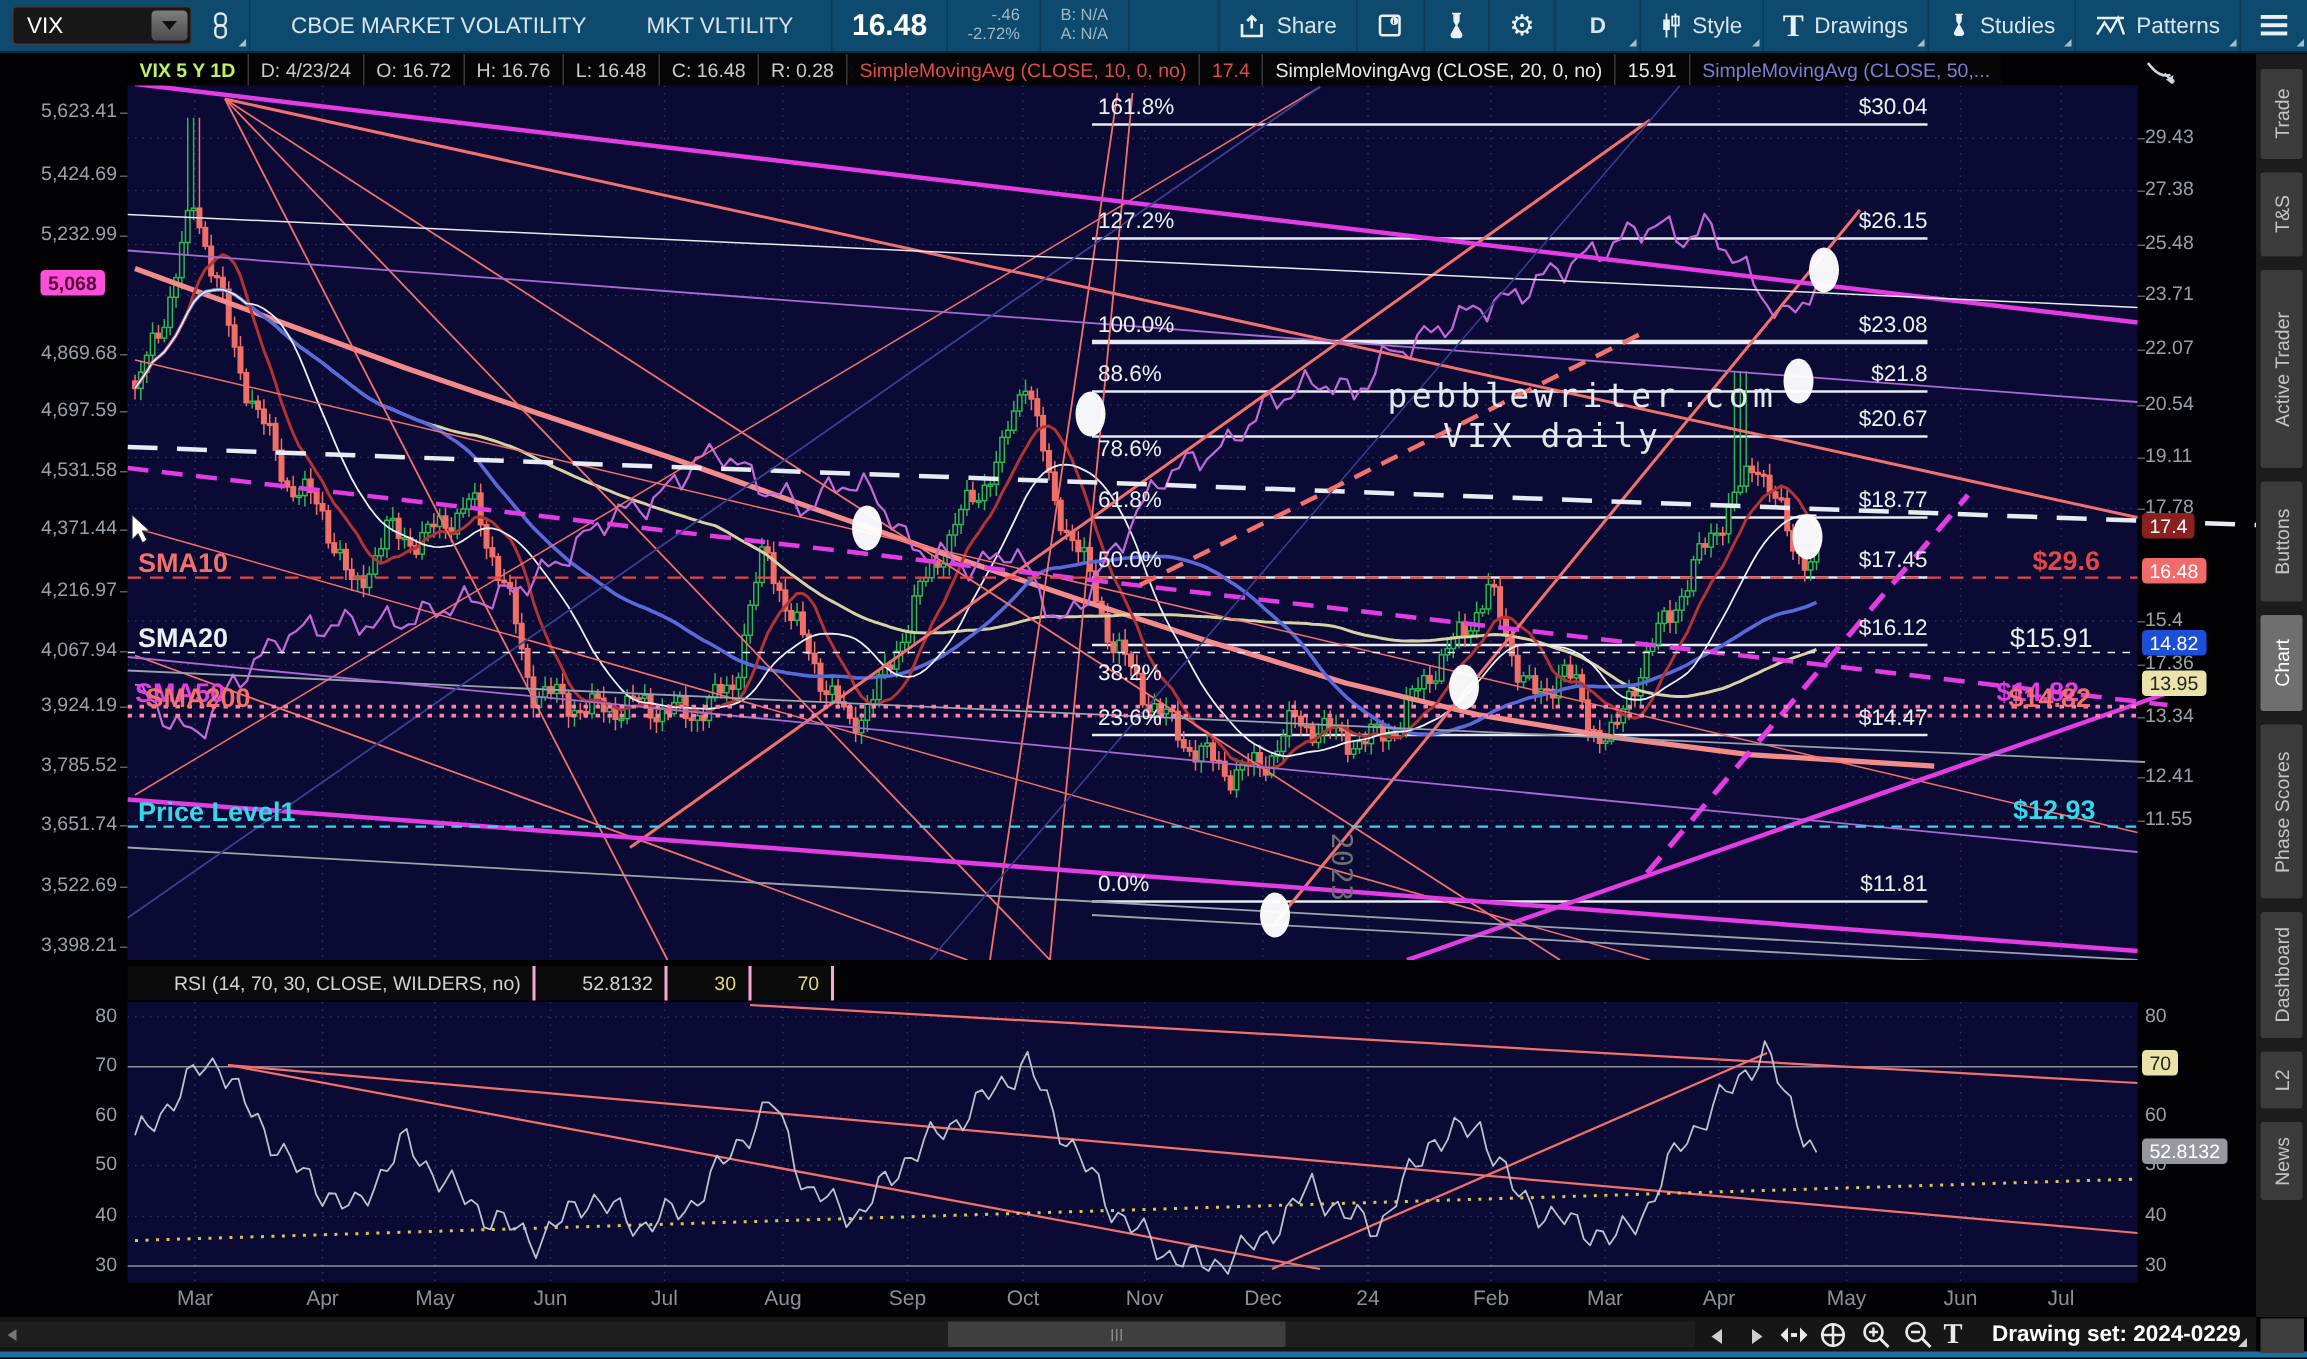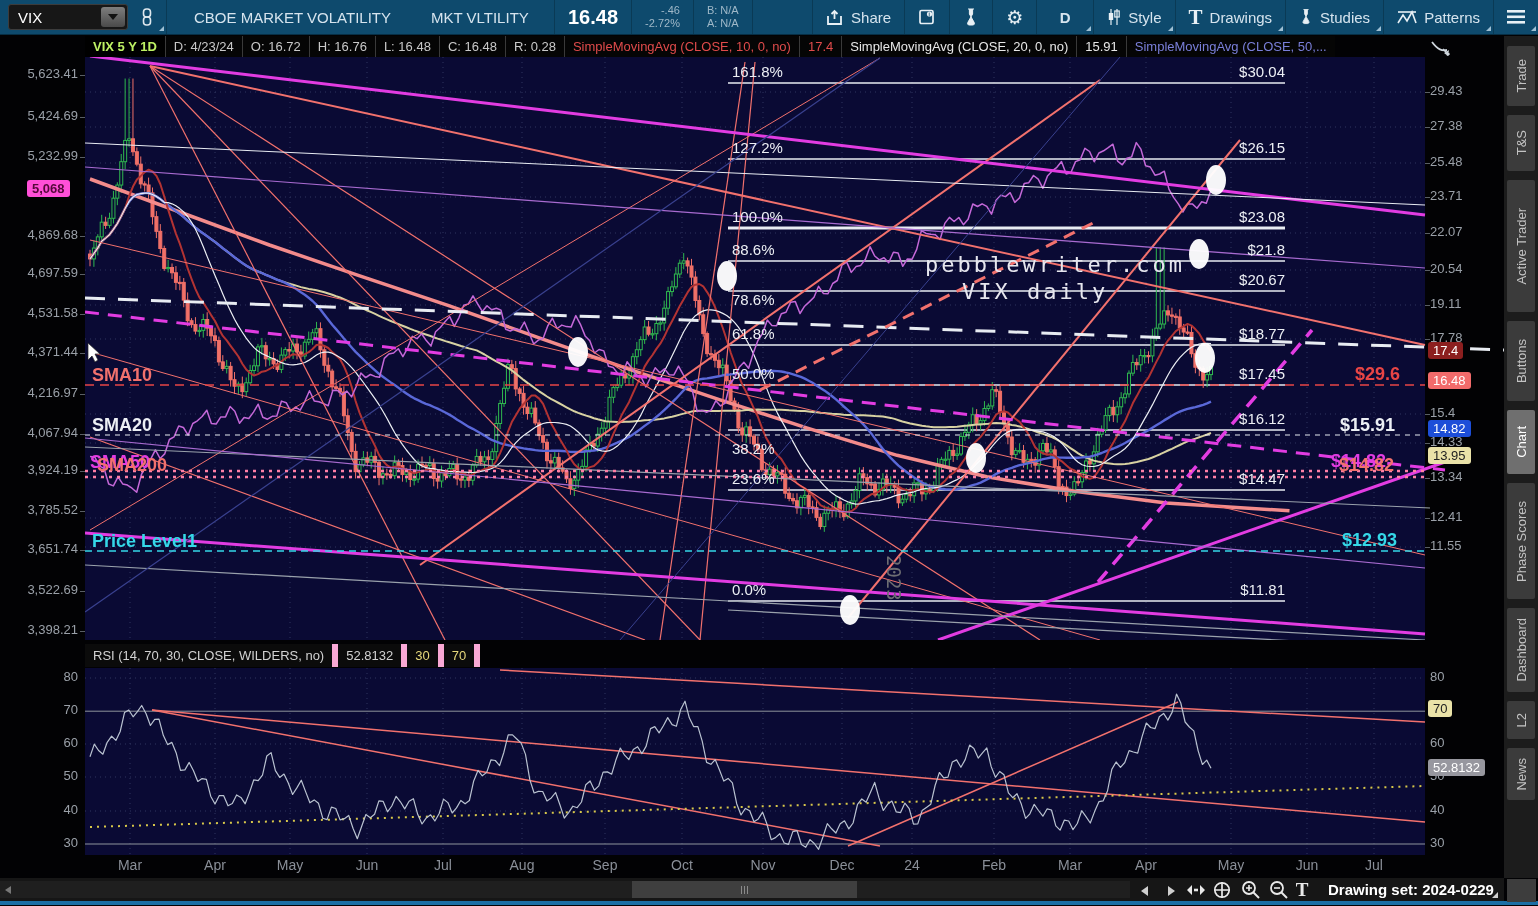--- a/index.html
+++ b/index.html
@@ -32,21 +32,21 @@
   .tickmark{position:absolute;width:5px;height:1px;background:#5a5f66;}
   .badge{position:absolute;font-size:13px;border-radius:3px;padding:1px 5px;}
   .months{position:absolute;color:#8a8f98;font-size:14px;}
   .fib-label{position:absolute;color:#eceff4;font-size:15px;}
   .plot-label{position:absolute;font-size:18px;font-weight:bold;white-space:nowrap;}
   .wm{position:absolute;color:#e6e6ee;font-family:"DejaVu Sans Mono",monospace;font-size:22px;letter-spacing:3px;}
   #yr-label{position:absolute;color:#6d6d72;font-family:"DejaVu Sans Mono",monospace;font-size:19px;
     transform:rotate(90deg);transform-origin:left top;}
   
   #rsi-header{left:85px;top:644px;height:23px;display:flex;background:#0b0b0b;color:#d2d2d2;font-size:13px;}
-  .rsi-seg{display:flex;align-items:center;padding:0 8px;border-right:6px solid #f9a8d4;height:23px;}
+  .rsi-seg{display:flex;align-items:center;padding:0 8px;border-right:2px solid #f9a8d4;height:23px;margin-left:23px;}
   .yellow{color:#e6d87c;}
   
   #sidebar{left:1504px;top:36px;width:34px;height:842px;background:#1c1c1c;display:flex;flex-direction:column;
     align-items:center;padding-top:10px;box-sizing:border-box;gap:9px;}
   .side-tab{width:28px;background:#3b3b3b;border-radius:2px;color:#c3c3c3;font-size:13px;
     display:flex;align-items:center;justify-content:center;cursor:pointer;}
   .side-tab span{writing-mode:vertical-rl;transform:rotate(180deg);padding:6px 0;white-space:nowrap;}
   .side-tab.active{background:#6f6f6f;color:#fff;}
   
   #status{left:0;top:878px;width:1504px;height:24px;background:#161616;}
@@ -954,21 +954,21 @@
       <div class="tick" style="left:1430px;top:224px;">22.07</div>
       <div class="tickmark" style="left:1425px;top:233px;"></div>
       <div class="tick" style="left:1430px;top:261px;">20.54</div>
       <div class="tickmark" style="left:1425px;top:270px;"></div>
       <div class="tick" style="left:1430px;top:296px;">19.11</div>
       <div class="tickmark" style="left:1425px;top:305px;"></div>
       <div class="tick" style="left:1430px;top:330px;">17.78</div>
       <div class="tickmark" style="left:1425px;top:339px;"></div>
       <div class="tick" style="left:1430px;top:405px;">15.4</div>
       <div class="tickmark" style="left:1425px;top:414px;"></div>
-      <div class="tick" style="left:1430px;top:434px;">14.33</div>
+      <div class="tick" style="left:1430px;top:434px;">17.36</div>
       <div class="tickmark" style="left:1425px;top:443px;"></div>
       <div class="tick" style="left:1430px;top:469px;">13.34</div>
       <div class="tickmark" style="left:1425px;top:478px;"></div>
       <div class="tick" style="left:1430px;top:509px;">12.41</div>
       <div class="tickmark" style="left:1425px;top:518px;"></div>
       <div class="tick" style="left:1430px;top:538px;">11.55</div>
       <div class="tickmark" style="left:1425px;top:547px;"></div>
       <div class="badge" style="left:1428px;top:342px;background:#8c1f1f;color:#fff;">17.4</div>
       <div class="badge" style="left:1428px;top:372px;background:#f26b6b;color:#fff;">16.48</div>
       <div class="badge" style="left:1428px;top:420px;background:#1d4ed8;color:#fff;">14.82</div>
@@ -1018,21 +1018,21 @@
       <div class="fib-label" style="left:0;top:325px;width:1285px;text-align:right;">$18.77</div>
       <div class="fib-label" style="left:732px;top:365px;">50.0%</div>
       <div class="fib-label" style="left:0;top:365px;width:1285px;text-align:right;">$17.45</div>
       <div class="fib-label" style="left:732px;top:410px;margin-top:30px;">38.2%</div>
       <div class="fib-label" style="left:0;top:410px;width:1285px;text-align:right;">$16.12</div>
       <div class="fib-label" style="left:732px;top:470px;">23.6%</div>
       <div class="fib-label" style="left:0;top:470px;width:1285px;text-align:right;">$14.47</div>
       <div class="fib-label" style="left:732px;top:581px;">0.0%</div>
       <div class="fib-label" style="left:0;top:581px;width:1285px;text-align:right;">$11.81</div>
       <div class="plot-label" style="left:0;top:364px;width:1400px;text-align:right;color:#e84545;font-weight:bold;">$29.6</div>
-      <div class="plot-label" style="left:0;top:415px;width:1395px;text-align:right;color:#eceff4;font-weight:bold;">$15.91</div>
+      <div class="plot-label" style="left:0;top:415px;width:1395px;text-align:right;color:#eceff4;font-weight:normal;">$15.91</div>
       <div class="plot-label" style="left:0;top:451px;width:1386px;text-align:right;color:#e23ce2;font-weight:bold;">$14.82</div>
       <div class="plot-label" style="left:0;top:455px;width:1394px;text-align:right;color:#f2716d;font-weight:bold;">$14.82</div>
       <div class="plot-label" style="left:0;top:530px;width:1397px;text-align:right;color:#35d8e8;font-weight:bold;">$12.93</div>
       <div class="plot-label" style="left:92px;top:365px;color:#f2716d;">SMA10</div>
       <div class="plot-label" style="left:92px;top:415px;color:#eceff4;">SMA20</div>
       <div class="plot-label" style="left:90px;top:452px;color:#e23ce2;">SMA50</div>
       <div class="plot-label" style="left:97px;top:455px;color:#f2716d;">SMA200</div>
       <div class="plot-label" style="left:92px;top:531px;color:#35d8e8;">Price Level1</div>
     </div>
 

